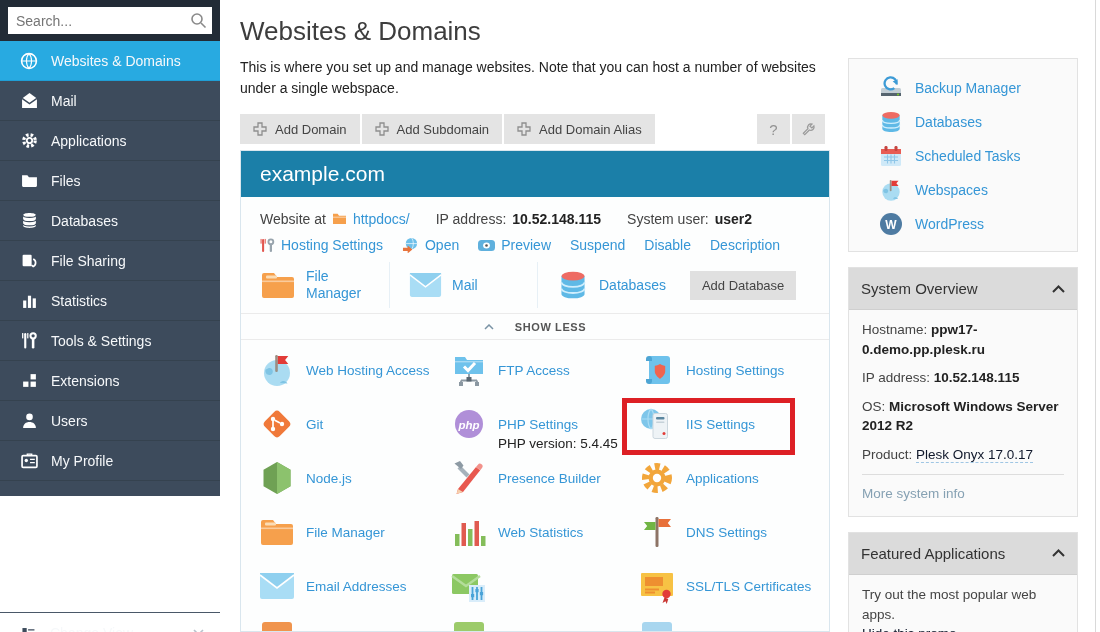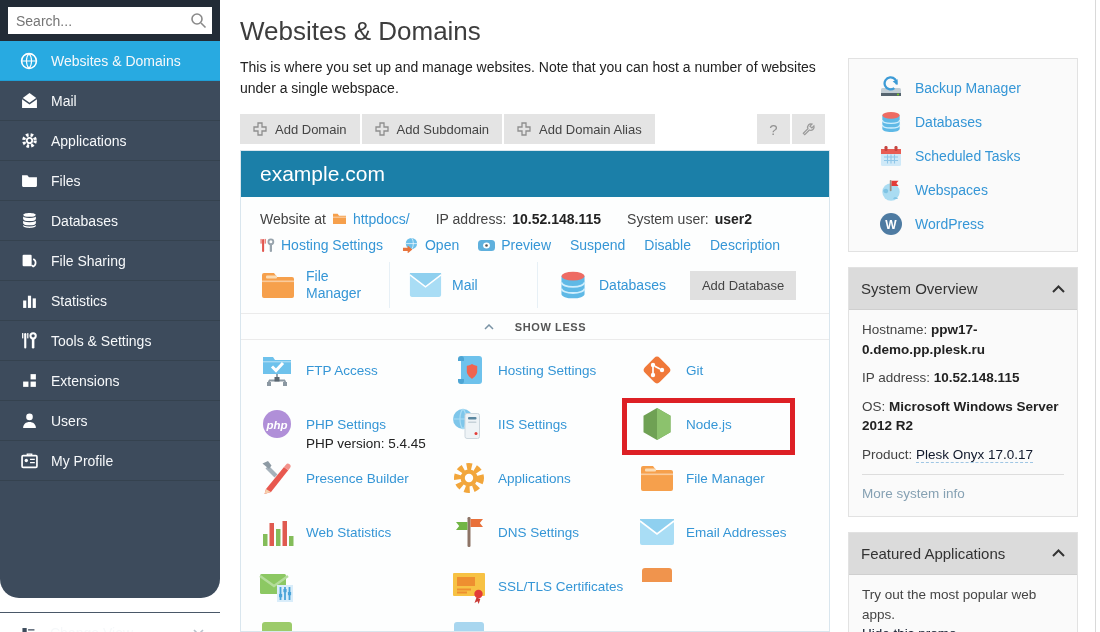--- a/index.html
+++ b/index.html
@@ -4,21 +4,21 @@
 <style>
   * { box-sizing: border-box; }
   html,body { margin:0; padding:0; }
   body {
     width:1100px; height:632px; position:relative; overflow:hidden;
     background:#fff; font-family:"Liberation Sans", sans-serif; color:#333;
   }
   svg { display:block; }
 
   
-  .sidebar { position:absolute; left:0; top:0; width:220px; height:598px; background:#3d4b5c;border-radius:19px; }
+  .sidebar { position:absolute; left:0; top:0; width:220px; height:496px; background:#3d4b5c; }
   .search-strip { height:41px; background:#222b36; padding:7px 8px; }
   .search-box { position:relative; height:27px; background:#fff; }
   .search-box input {
     width:100%; height:27px; border:0; outline:none; padding:0 28px 0 8px;
     font:14px "Liberation Sans", sans-serif; color:#555; background:transparent;
   }
   .search-icon { position:absolute; right:5px; top:5px; cursor:pointer; }
   .sb-item {
     display:flex; align-items:center; height:40px; padding-left:20px; gap:13px;
     color:#f6f8fa; font-size:14px; border-bottom:1px solid #35424f; cursor:pointer;
@@ -363,20 +363,29 @@
     <svg width="10" height="6" viewBox="0 0 10 6">
         <path d="M1 5l4-4 4 4" fill="none" stroke="#7a93a5" stroke-width="1.5"></path>
       </svg>
     <span>SHOW LESS</span>
   </div>
 
   <div class="grid">
 
     <div class="gcell">
       <svg class="gic" viewBox="0 0 36 36">
+          <circle cx="18" cy="21" r="13" fill="#aadcf2"></circle>
+          <path d="M8 17c3-2.5 7 .5 5.5 4S7 23 6.5 20 7 17.6 8 17zM21 31c2-3 6-2.5 7.5.5" fill="#7fc4e4"></path>
+          <rect x="16.2" y="3" width="2.6" height="17" rx="1.2" fill="#9a8f84"></rect>
+          <path d="M18.8 4h10.5l-3.2 4 3.2 4H18.8z" fill="#e23c38"></path>
+        </svg>
+      <span class="glabel">Web Hosting Access</span>
+    </div>
+    <div class="gcell">
+      <svg class="gic" viewBox="0 0 36 36">
           <path d="M4 5h10l2 3h16v14H4z" fill="#6ec2ec"></path>
           <path d="M4 9h28v1.4H4z" fill="#fff" opacity=".4"></path>
           <path d="M13 14.5l4 4 7-7.5" stroke="#fff" stroke-width="3" fill="none"></path>
           <path d="M18 22v4M10 28.5h16M10 28.5v2.5M26 28.5v2.5" stroke="#8b98a2" stroke-width="1.8" fill="none"></path>
           <rect x="15.5" y="25" width="5" height="4.5" fill="#5a6771"></rect>
           <rect x="8" y="30" width="4" height="4" fill="#8b98a2"></rect>
           <rect x="24" y="30" width="4" height="4" fill="#8b98a2"></rect>
         </svg>
       <span class="glabel">FTP Access</span>
     </div>

